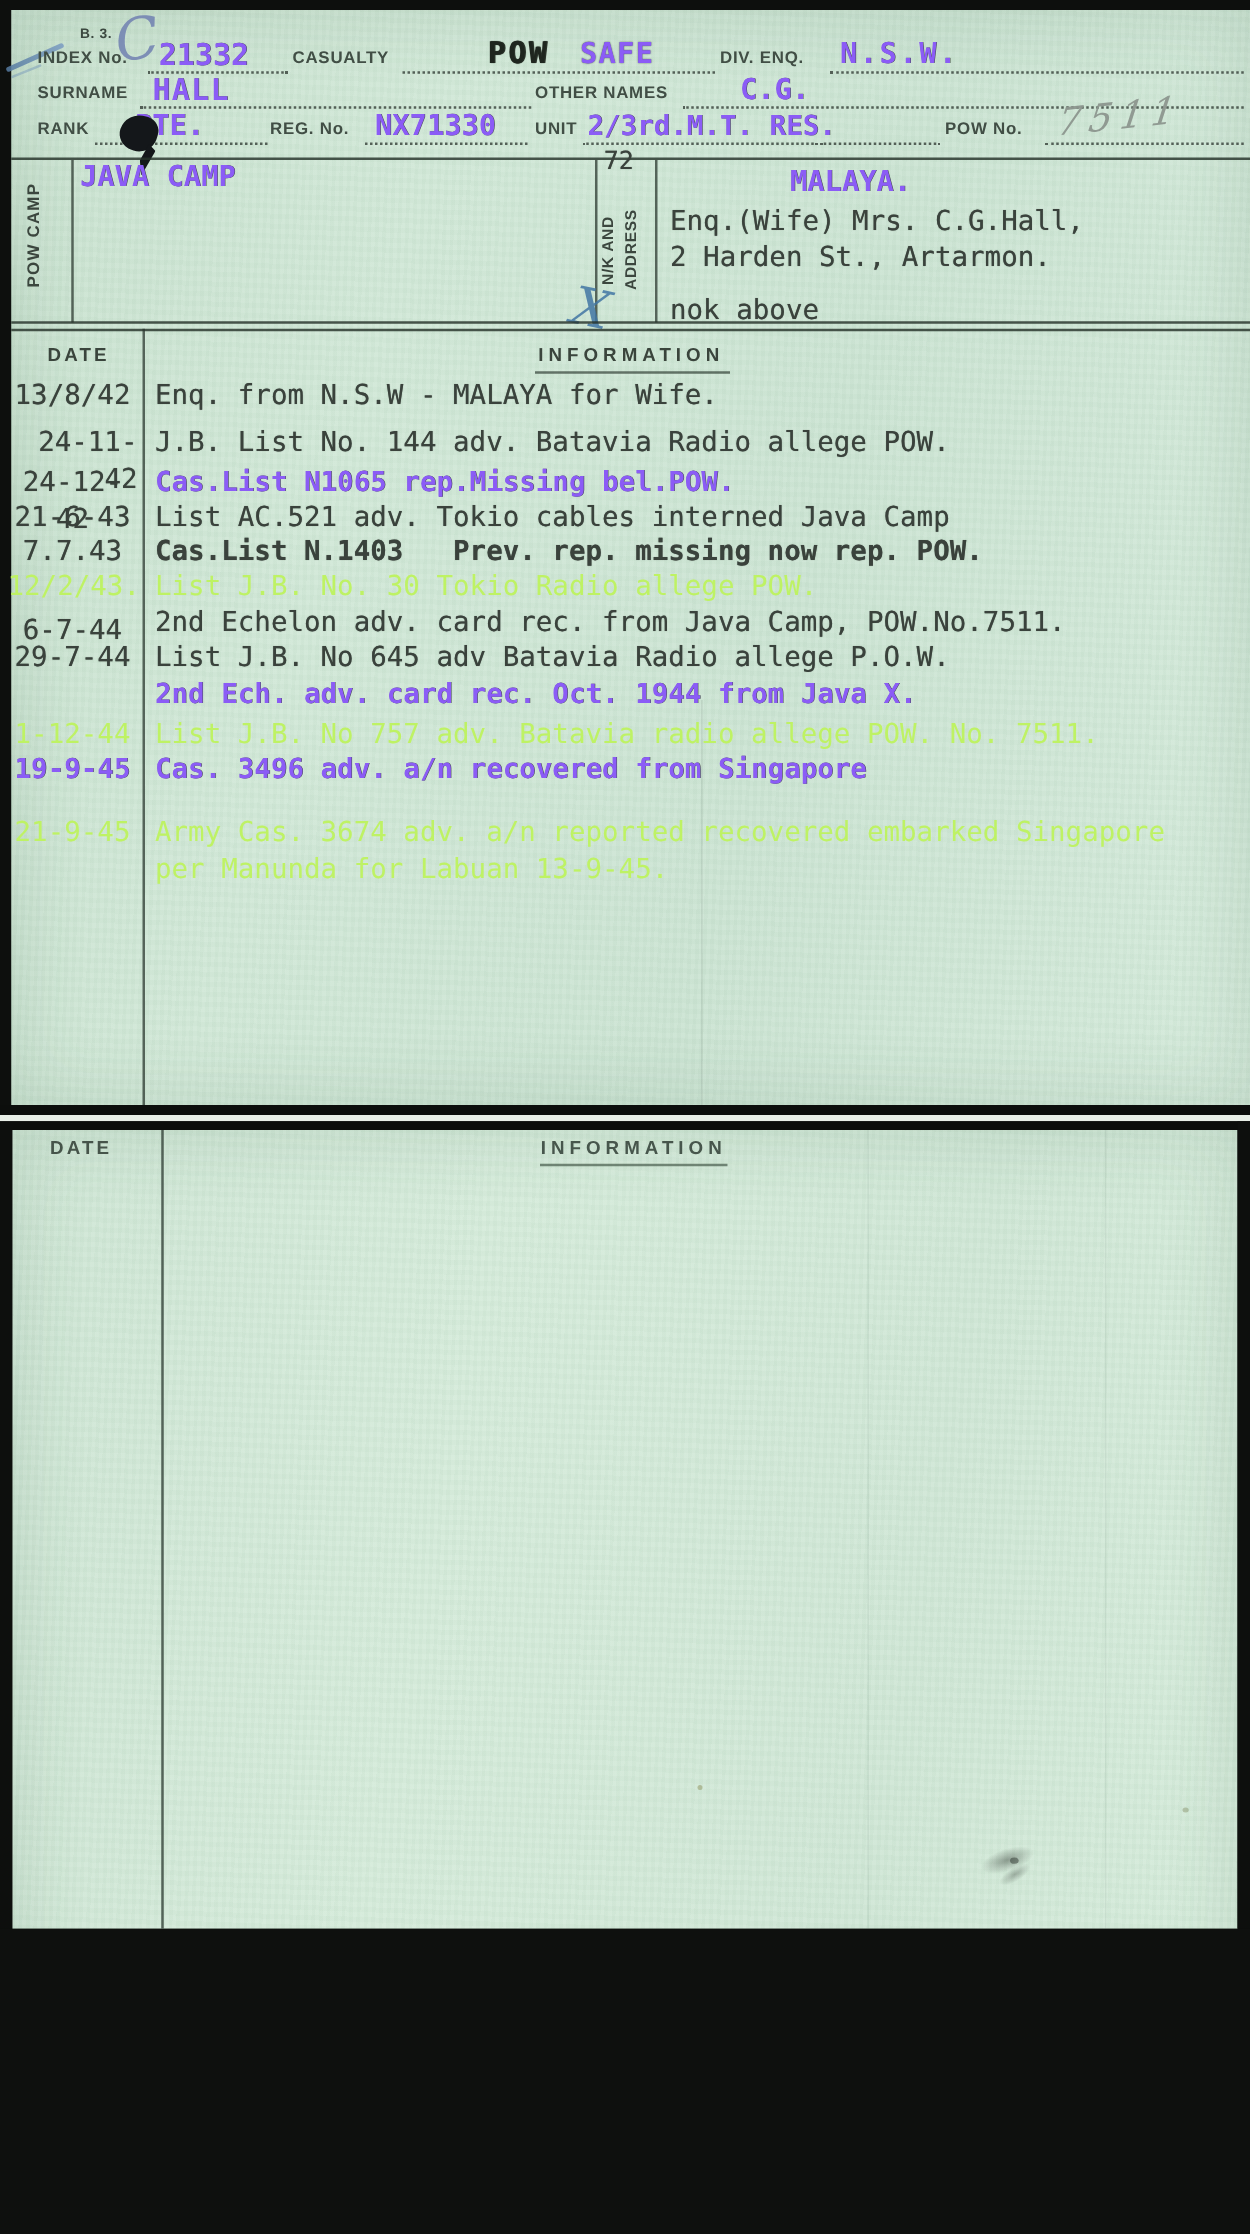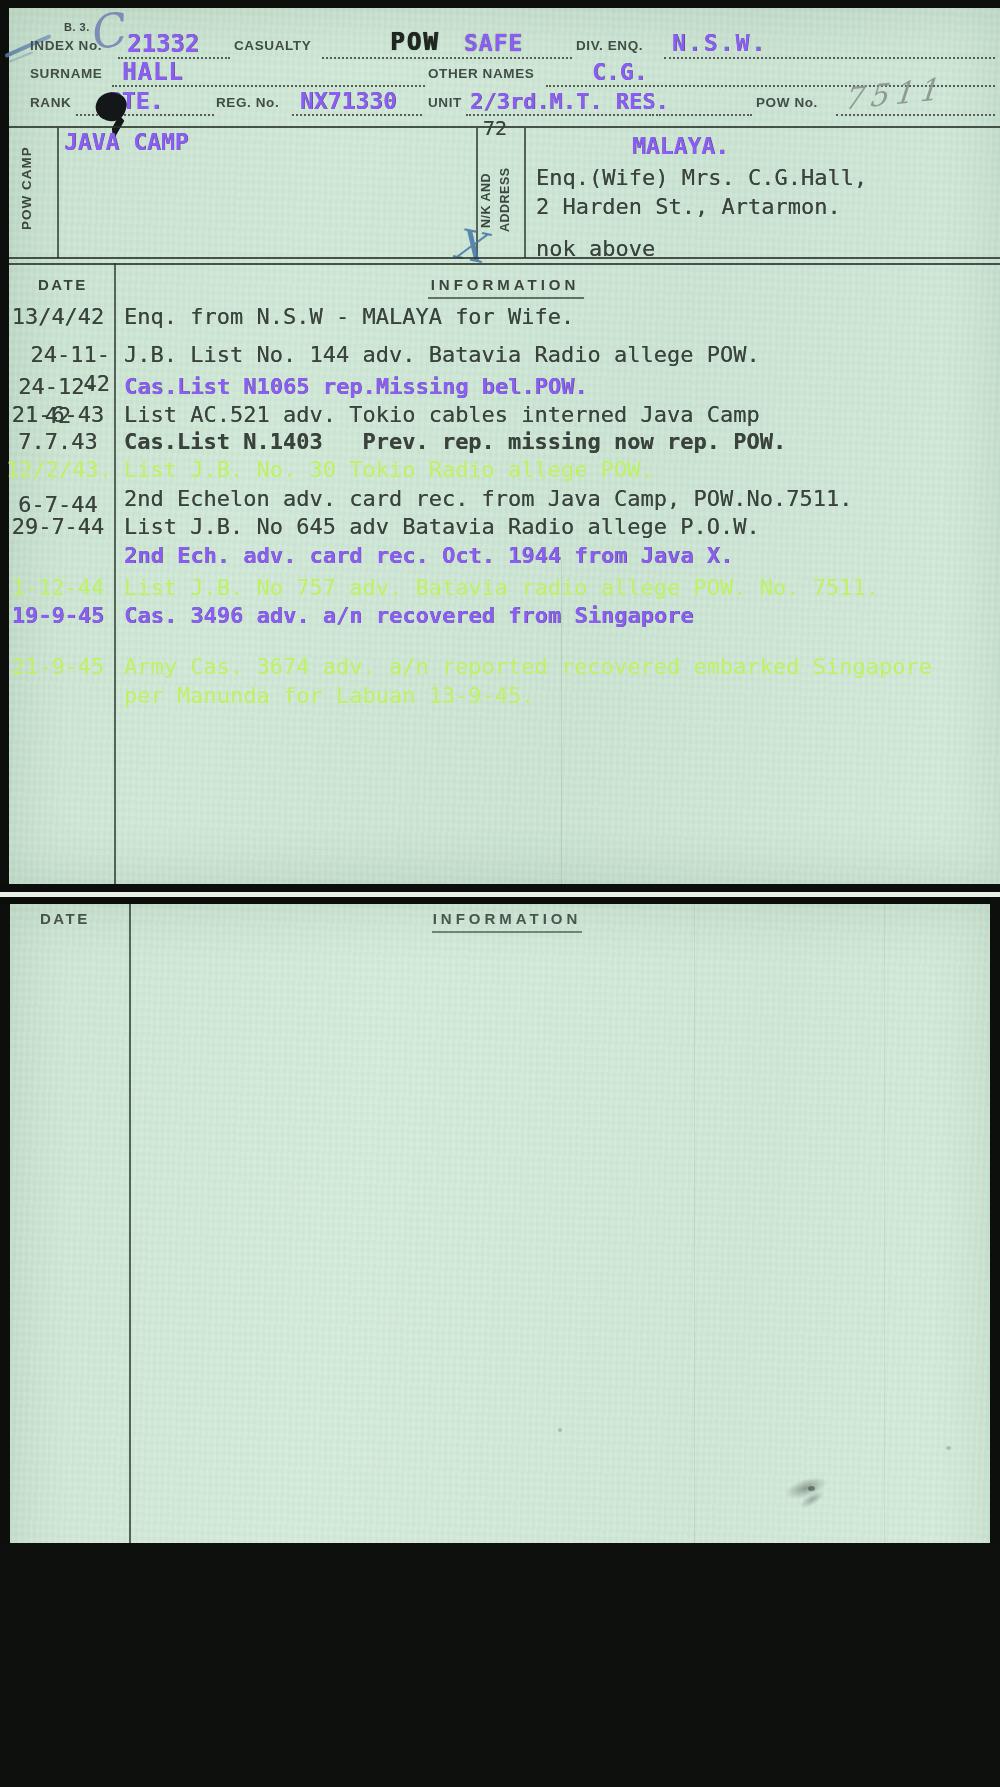--- a/index.html
+++ b/index.html
@@ -98,21 +98,21 @@
   <div class="tw" style="left:536px;top:234px;">nok above</div>
 
   <div class="hline" style="left:9px;top:257px;width:991px;height:2px;"></div>
   <div class="hline" style="left:9px;top:263px;width:991px;height:2px;"></div>
 
   <div class="hdr" style="left:38px;top:276px;letter-spacing:2.5px;">DATE</div>
   <div class="hdr" style="left:420px;top:276px;width:170px;text-align:center;letter-spacing:4px;">INFORMATION</div>
   <div class="hline" style="left:428px;top:297px;width:156px;height:2px;background:rgba(50,64,54,.7);"></div>
   <div class="vline" style="left:114px;top:263px;width:2px;height:621px;"></div>
 
-  <div class="tw dcell" style="top:302px;">13/4/42</div>
+  <div class="tw dcell" style="top:302px;">13/8/42</div>
   <div class="tw icell" style="top:302px;">Enq. from N.S.W - MALAYA for Wife.</div>
   <div class="tw dcell" style="top:340px;text-align:right;">24-11-42</div>
   <div class="tw icell" style="top:340px;">J.B. List No. 144 adv. Batavia Radio allege POW.</div>
   <div class="tw dcell" style="top:372px;">24-12-42</div>
   <div class="tw icell b" style="top:372px;">Cas.List N1065 rep.Missing bel.POW.</div>
   <div class="tw dcell" style="top:400px;">21-6-43</div>
   <div class="tw icell" style="top:400px;">List AC.521 adv. Tokio cables interned Java Camp</div>
   <div class="tw dcell" style="top:427px;">7.7.43</div>
   <div class="tw icell" style="top:427px;font-weight:bold;">Cas.List N.1403   Prev. rep. missing now rep. POW.</div>
   <div class="tw dcell lt" style="top:455px;">12/2/43.</div>

